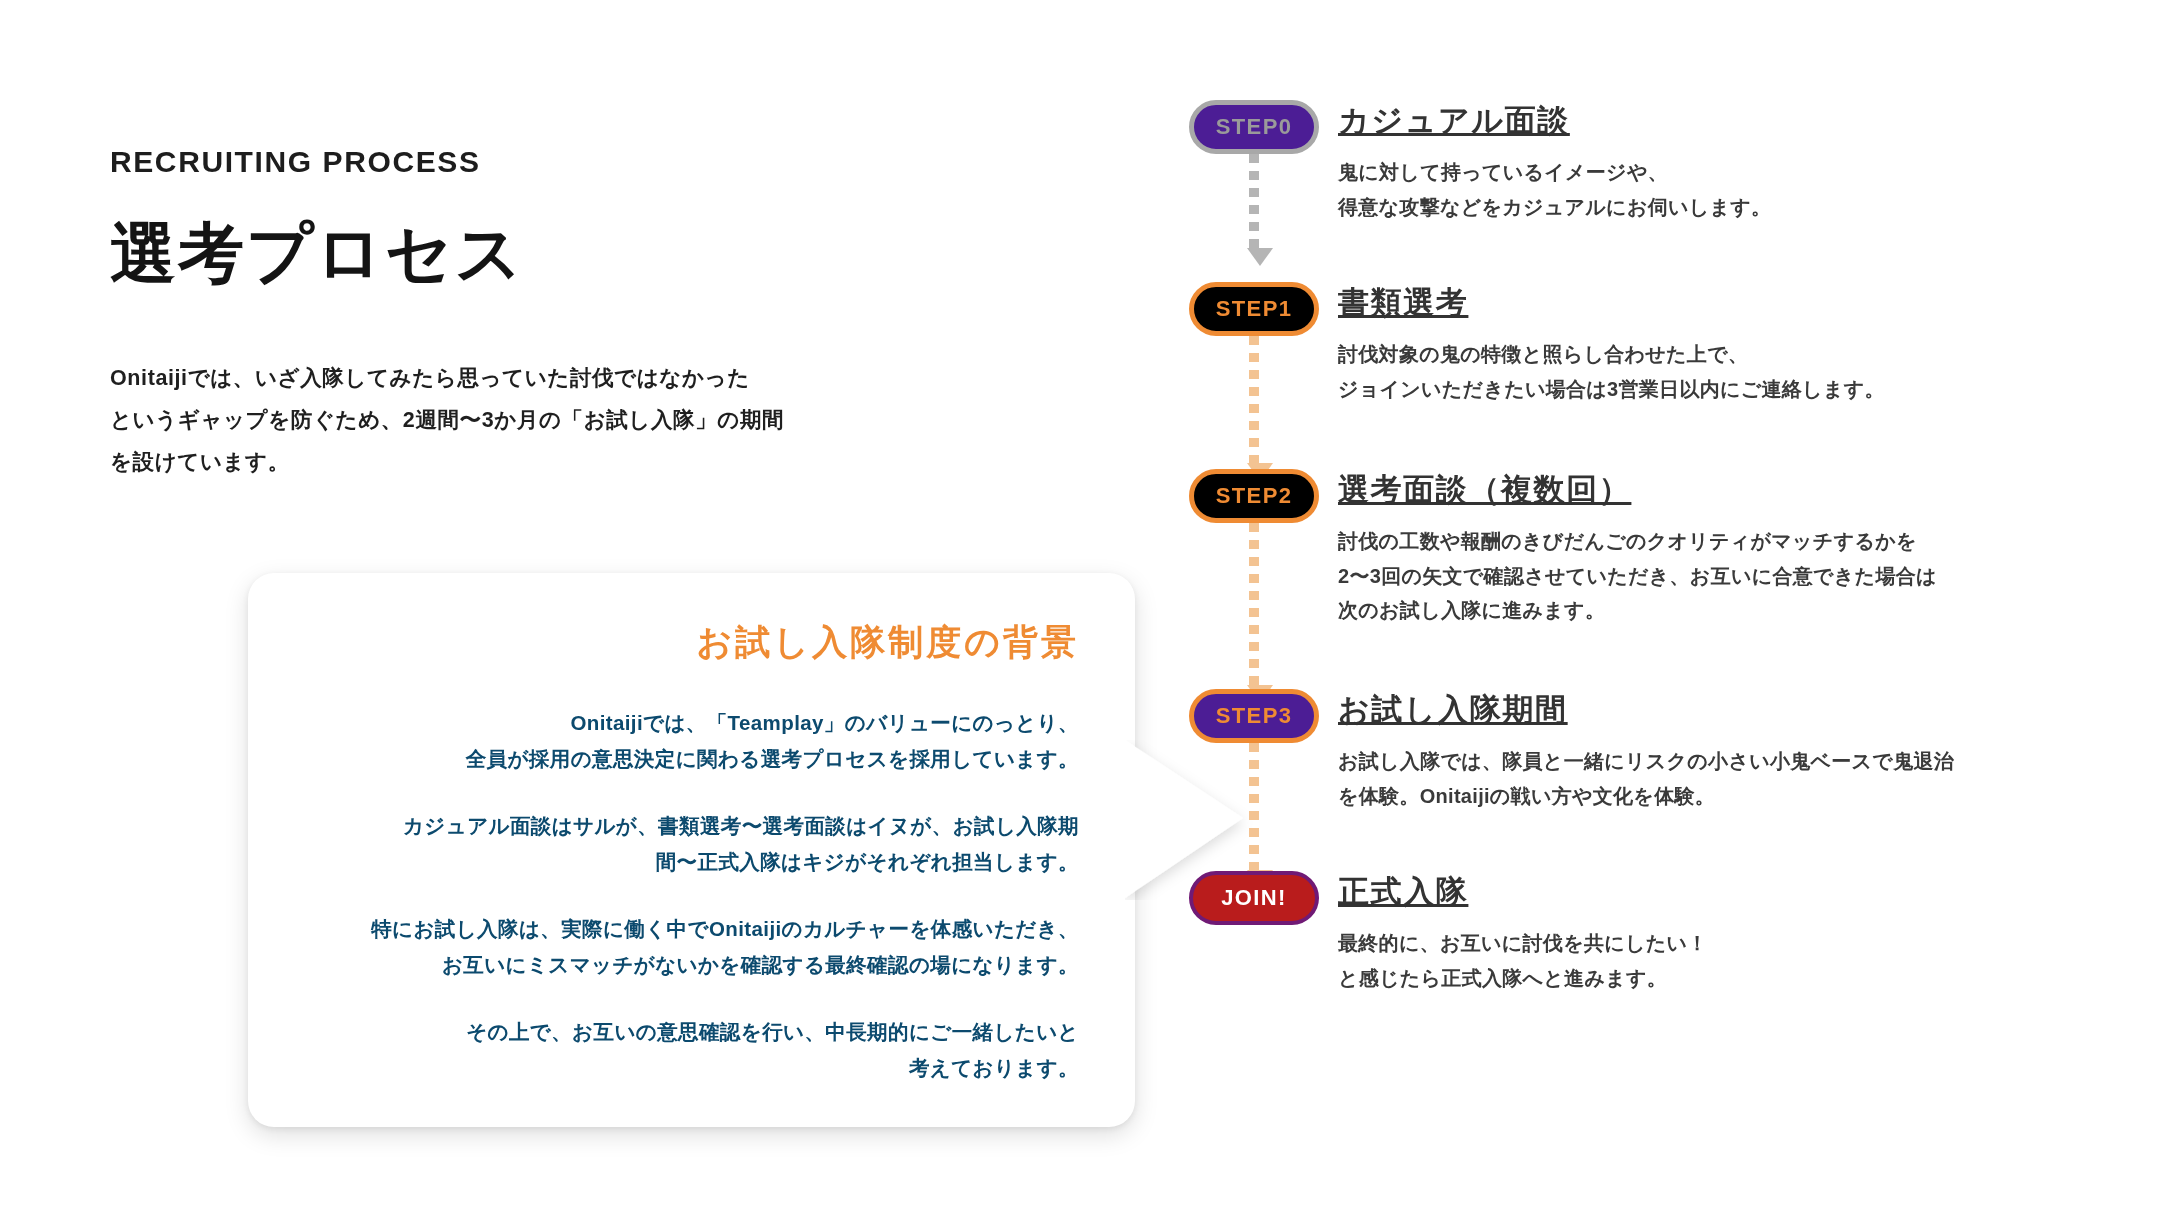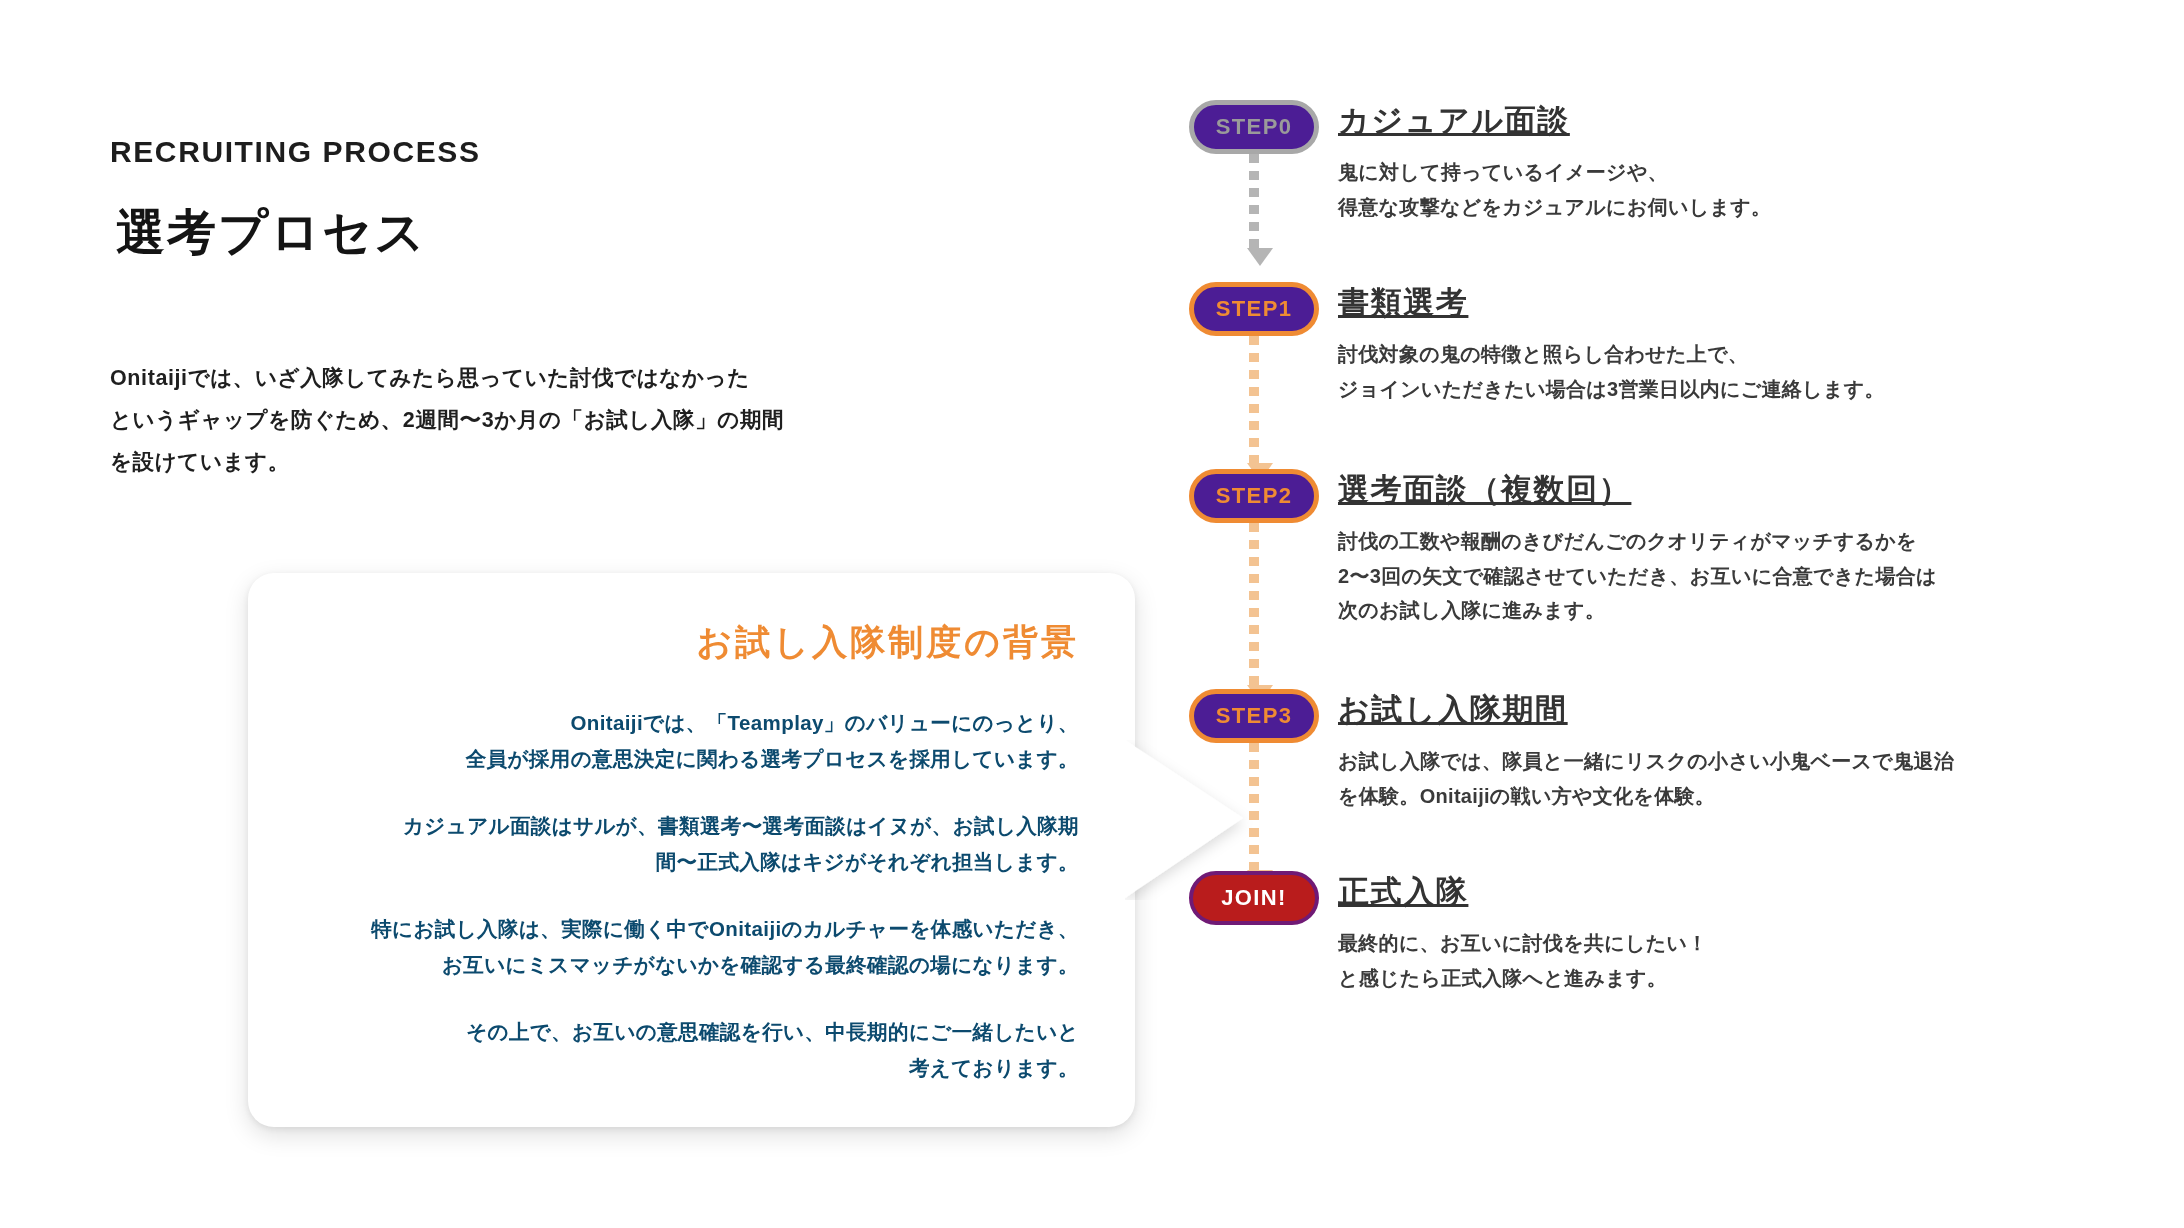--- a/index.html
+++ b/index.html
@@ -22,29 +22,29 @@
     position: absolute;
     left: 110px;
     top: 130px;
     width: 900px;
   }
   #eyebrow {
     font-size: 30px;
     font-weight: 700;
     letter-spacing: 1.6px;
     color: #1d1d1d;
-    margin: 5px 0 34px 0;
+    margin: 15px 0 34px 0;
     line-height: 1.1;
   }
   #page-title {
-    font-size: 49px;
+    font-size: 66px;
     font-weight: 700;
     letter-spacing: 2px;
     color: #141414;
-    margin: 6px;
+    margin: 0;
     line-height: 1.25;
   }
   #intro-paragraph {
     margin: 0;
     position: absolute;
     left: 0;
     top: 228px;
     width: 820px;
     font-size: 21.5px;
     font-weight: 700;
@@ -128,21 +128,21 @@
     font-weight: 700;
     letter-spacing: 1.4px;
     box-sizing: border-box;
   }
   .step-badge.gray {
     background: #4c1d95;
     border: 5px solid #a8a8a8;
     color: #9a9a9a;
   }
   .step-badge.orange-outline {
-    background: #4c1d95;
+    background: #000000;
     border: 5px solid #ef8b33;
     color: #ef8b33;
   }
   .step-badge.orange-soft {
     background: #4c1d95;
     border: 5px solid #ef8b33;
     color: #ef8b33;
   }
   .step-badge.orange-solid {
     background: #b91c1c;

